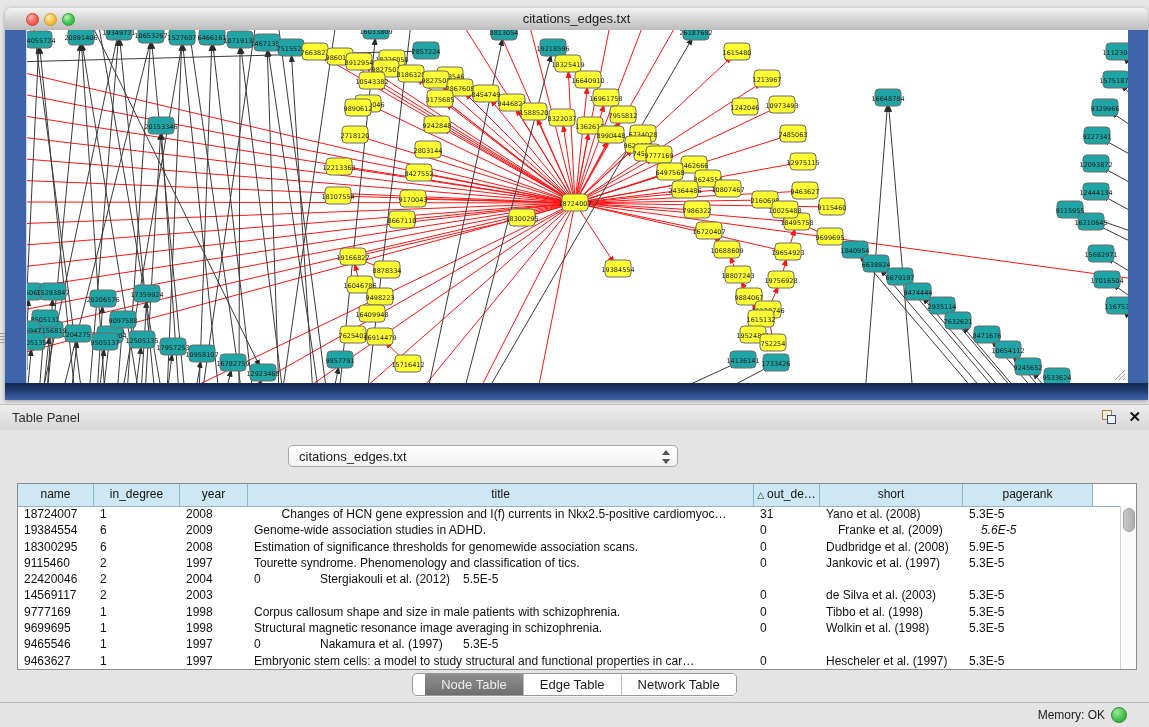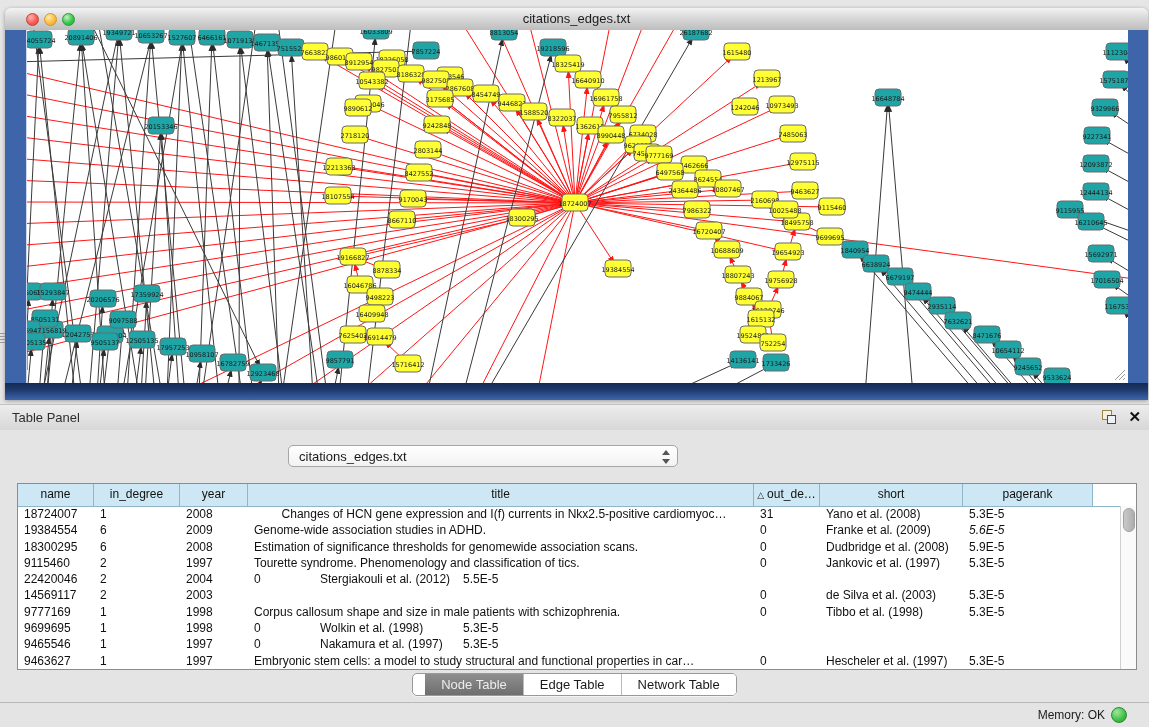--- a/index.html
+++ b/index.html
@@ -914,21 +914,21 @@
           <div class="tcell" style="width: 66px;">31</div>
           <div class="tcell" style="width: 143px;">Yano et al. (2008)</div>
           <div class="tcell" style="width: 130px;">5.3E-5</div>
         </div>
         <div class="trow">
           <div class="tcell" style="width: 76px;">19384554</div>
           <div class="tcell" style="width: 86px;">6</div>
           <div class="tcell" style="width: 68px;">2009</div>
           <div class="tcell" style="width: 506px;">Genome-wide association studies in ADHD.</div>
           <div class="tcell" style="width: 66px;">0</div>
-          <div class="tcell" style="width: 143px;">Franke et al. (2009)</div>
+          <div class="tcell" style="width: 143px; margin-left: 12px;">Franke et al. (2009)</div>
           <div class="tcell" style="width: 130px; font-style: italic;">5.6E-5</div>
         </div>
         <div class="trow">
           <div class="tcell" style="width: 76px;">18300295</div>
           <div class="tcell" style="width: 86px;">6</div>
           <div class="tcell" style="width: 68px;">2008</div>
           <div class="tcell" style="width: 506px;">Estimation of significance thresholds for genomewide association scans.</div>
           <div class="tcell" style="width: 66px;">0</div>
           <div class="tcell" style="width: 143px;">Dudbridge et al. (2008)</div>
           <div class="tcell" style="width: 130px;">5.9E-5</div>
@@ -965,20 +965,21 @@
           <div class="tcell" style="width: 68px;">1998</div>
           <div class="tcell" style="width: 506px;">Corpus callosum shape and size in male patients with schizophrenia.</div>
           <div class="tcell" style="width: 66px;">0</div>
           <div class="tcell" style="width: 143px;">Tibbo et al. (1998)</div>
           <div class="tcell" style="width: 130px;">5.3E-5</div>
         </div>
         <div class="trow">
           <div class="tcell" style="width: 76px;">9699695</div>
           <div class="tcell" style="width: 86px;">1</div>
           <div class="tcell" style="width: 68px;">1998</div>
+          <div class="tcell" style="width: 506px;">Structural magnetic resonance image averaging in schizophrenia.</div>
           <div class="tcell" style="width: 66px;">0</div>
           <div class="tcell" style="width: 143px;">Wolkin et al. (1998)</div>
           <div class="tcell" style="width: 130px;">5.3E-5</div>
         </div>
         <div class="trow">
           <div class="tcell" style="width: 76px;">9465546</div>
           <div class="tcell" style="width: 86px;">1</div>
           <div class="tcell" style="width: 68px;">1997</div>
           <div class="tcell" style="width: 66px;">0</div>
           <div class="tcell" style="width: 143px;">Nakamura et al. (1997)</div>

